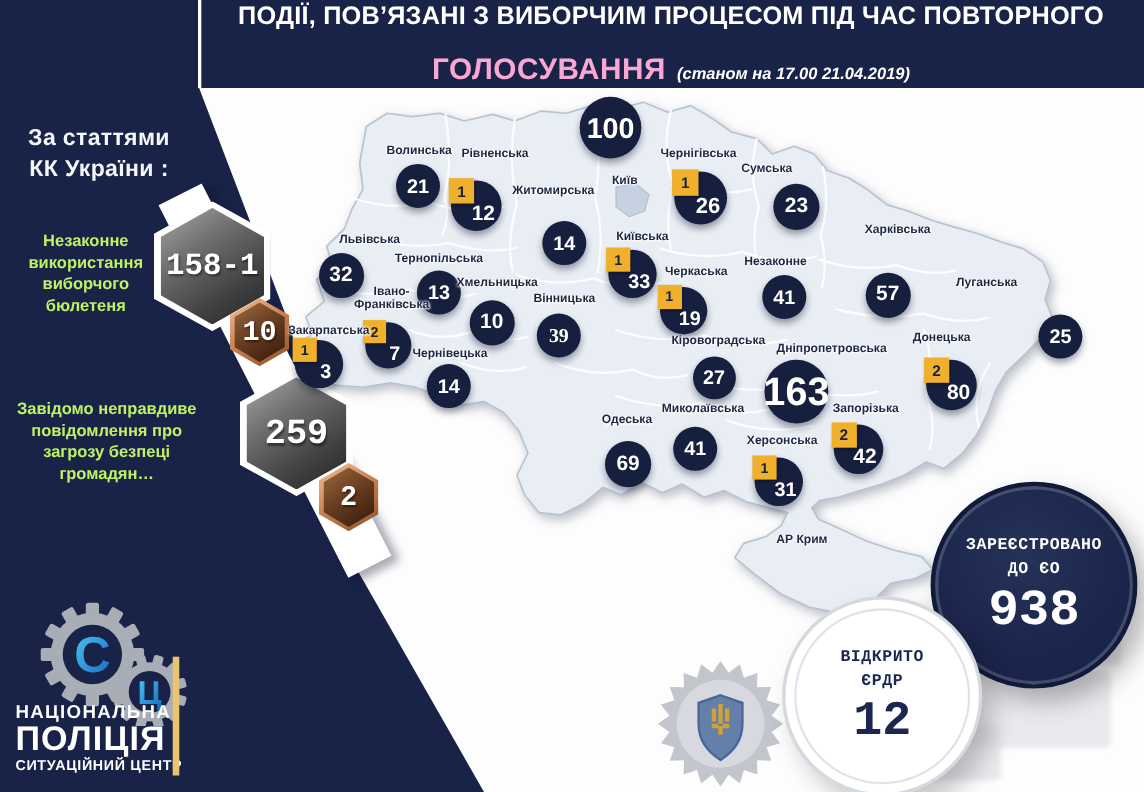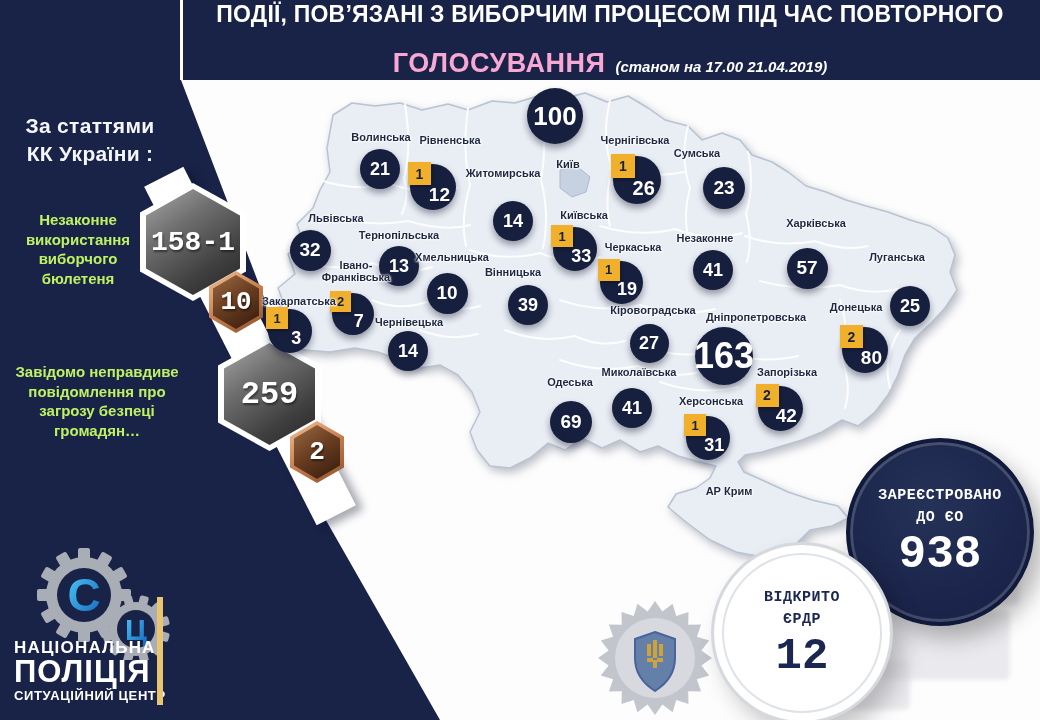--- a/index.html
+++ b/index.html
@@ -181,38 +181,38 @@
       </div>
       <div class="rlabel" style="left: 399px; top: 235px;">Тернопільська</div>
       <div class="marker" style="left: 379px; top: 246px; height: 40px; width: 40px;">
         <div class="sval" style="font-size: 18px;">13</div>
       </div>
       <div class="rlabel" style="left: 452px; top: 257px;">Хмельницька</div>
       <div class="marker" style="left: 426.5px; top: 272.5px; height: 41px; width: 41px;">
         <div class="sval" style="font-size: 19px;">10</div>
       </div>
       <div class="rlabel" style="left: 513px; top: 272px;">Вінницька</div>
-      <div class="marker" style="left: 508px; top: 285px; height: 40px; width: 40px;">
+      <div class="marker" style="left: 488px; top: 285px; height: 40px; width: 40px; font-family: Liberation Serif, serif;">
         <div class="sval" style="font-size: 18px;">39</div>
       </div>
       <div class="rlabel" style="left: 633px; top: 247px;">Черкаська</div>
       <div class="marker" style="left: 599.5px; top: 260.5px; height: 43px; width: 43px;">
         <div class="badge" style="height: 22px; width: 22px; font-size: 13px;">1</div>
         <div class="dval" style="font-size: 18px;">19</div>
       </div>
       <div class="rlabel" style="left: 705px; top: 238px;">Незаконне</div>
       <div class="marker" style="left: 693px; top: 250px; height: 40px; width: 40px;">
         <div class="sval" style="font-size: 18px;">41</div>
       </div>
-      <div class="rlabel" style="left: 816px; top: 223px;">Харківська</div>
+      <div class="rlabel" style="left: 816px; top: 209px;">Харківська</div>
       <div class="marker" style="left: 786.5px; top: 247.5px; height: 41px; width: 41px;">
         <div class="sval" style="font-size: 19px;">57</div>
       </div>
       <div class="rlabel" style="left: 897px; top: 257px;">Луганська</div>
-      <div class="marker" style="left: 890px; top: 286px; height: 40px; width: 40px;">
+      <div class="marker" style="left: 944px; top: 286px; height: 40px; width: 40px;">
         <div class="sval" style="font-size: 18px;">25</div>
       </div>
       <div class="rlabel" style="left: 356px; top: 271px; width: 86px; white-space: normal;">Івано-Франківська</div>
       <div class="marker" style="left: 332px; top: 293px; height: 42px; width: 42px;">
         <div class="badge" style="height: 21px; width: 21px; font-size: 13px;">2</div>
         <div class="dval" style="font-size: 18px;">7</div>
       </div>
       <div class="rlabel" style="left: 299px; top: 301px;">Закарпатська</div>
       <div class="marker" style="left: 268px; top: 309px; height: 44px; width: 44px;">
         <div class="badge" style="height: 22px; width: 22px; font-size: 13px;">1</div>

